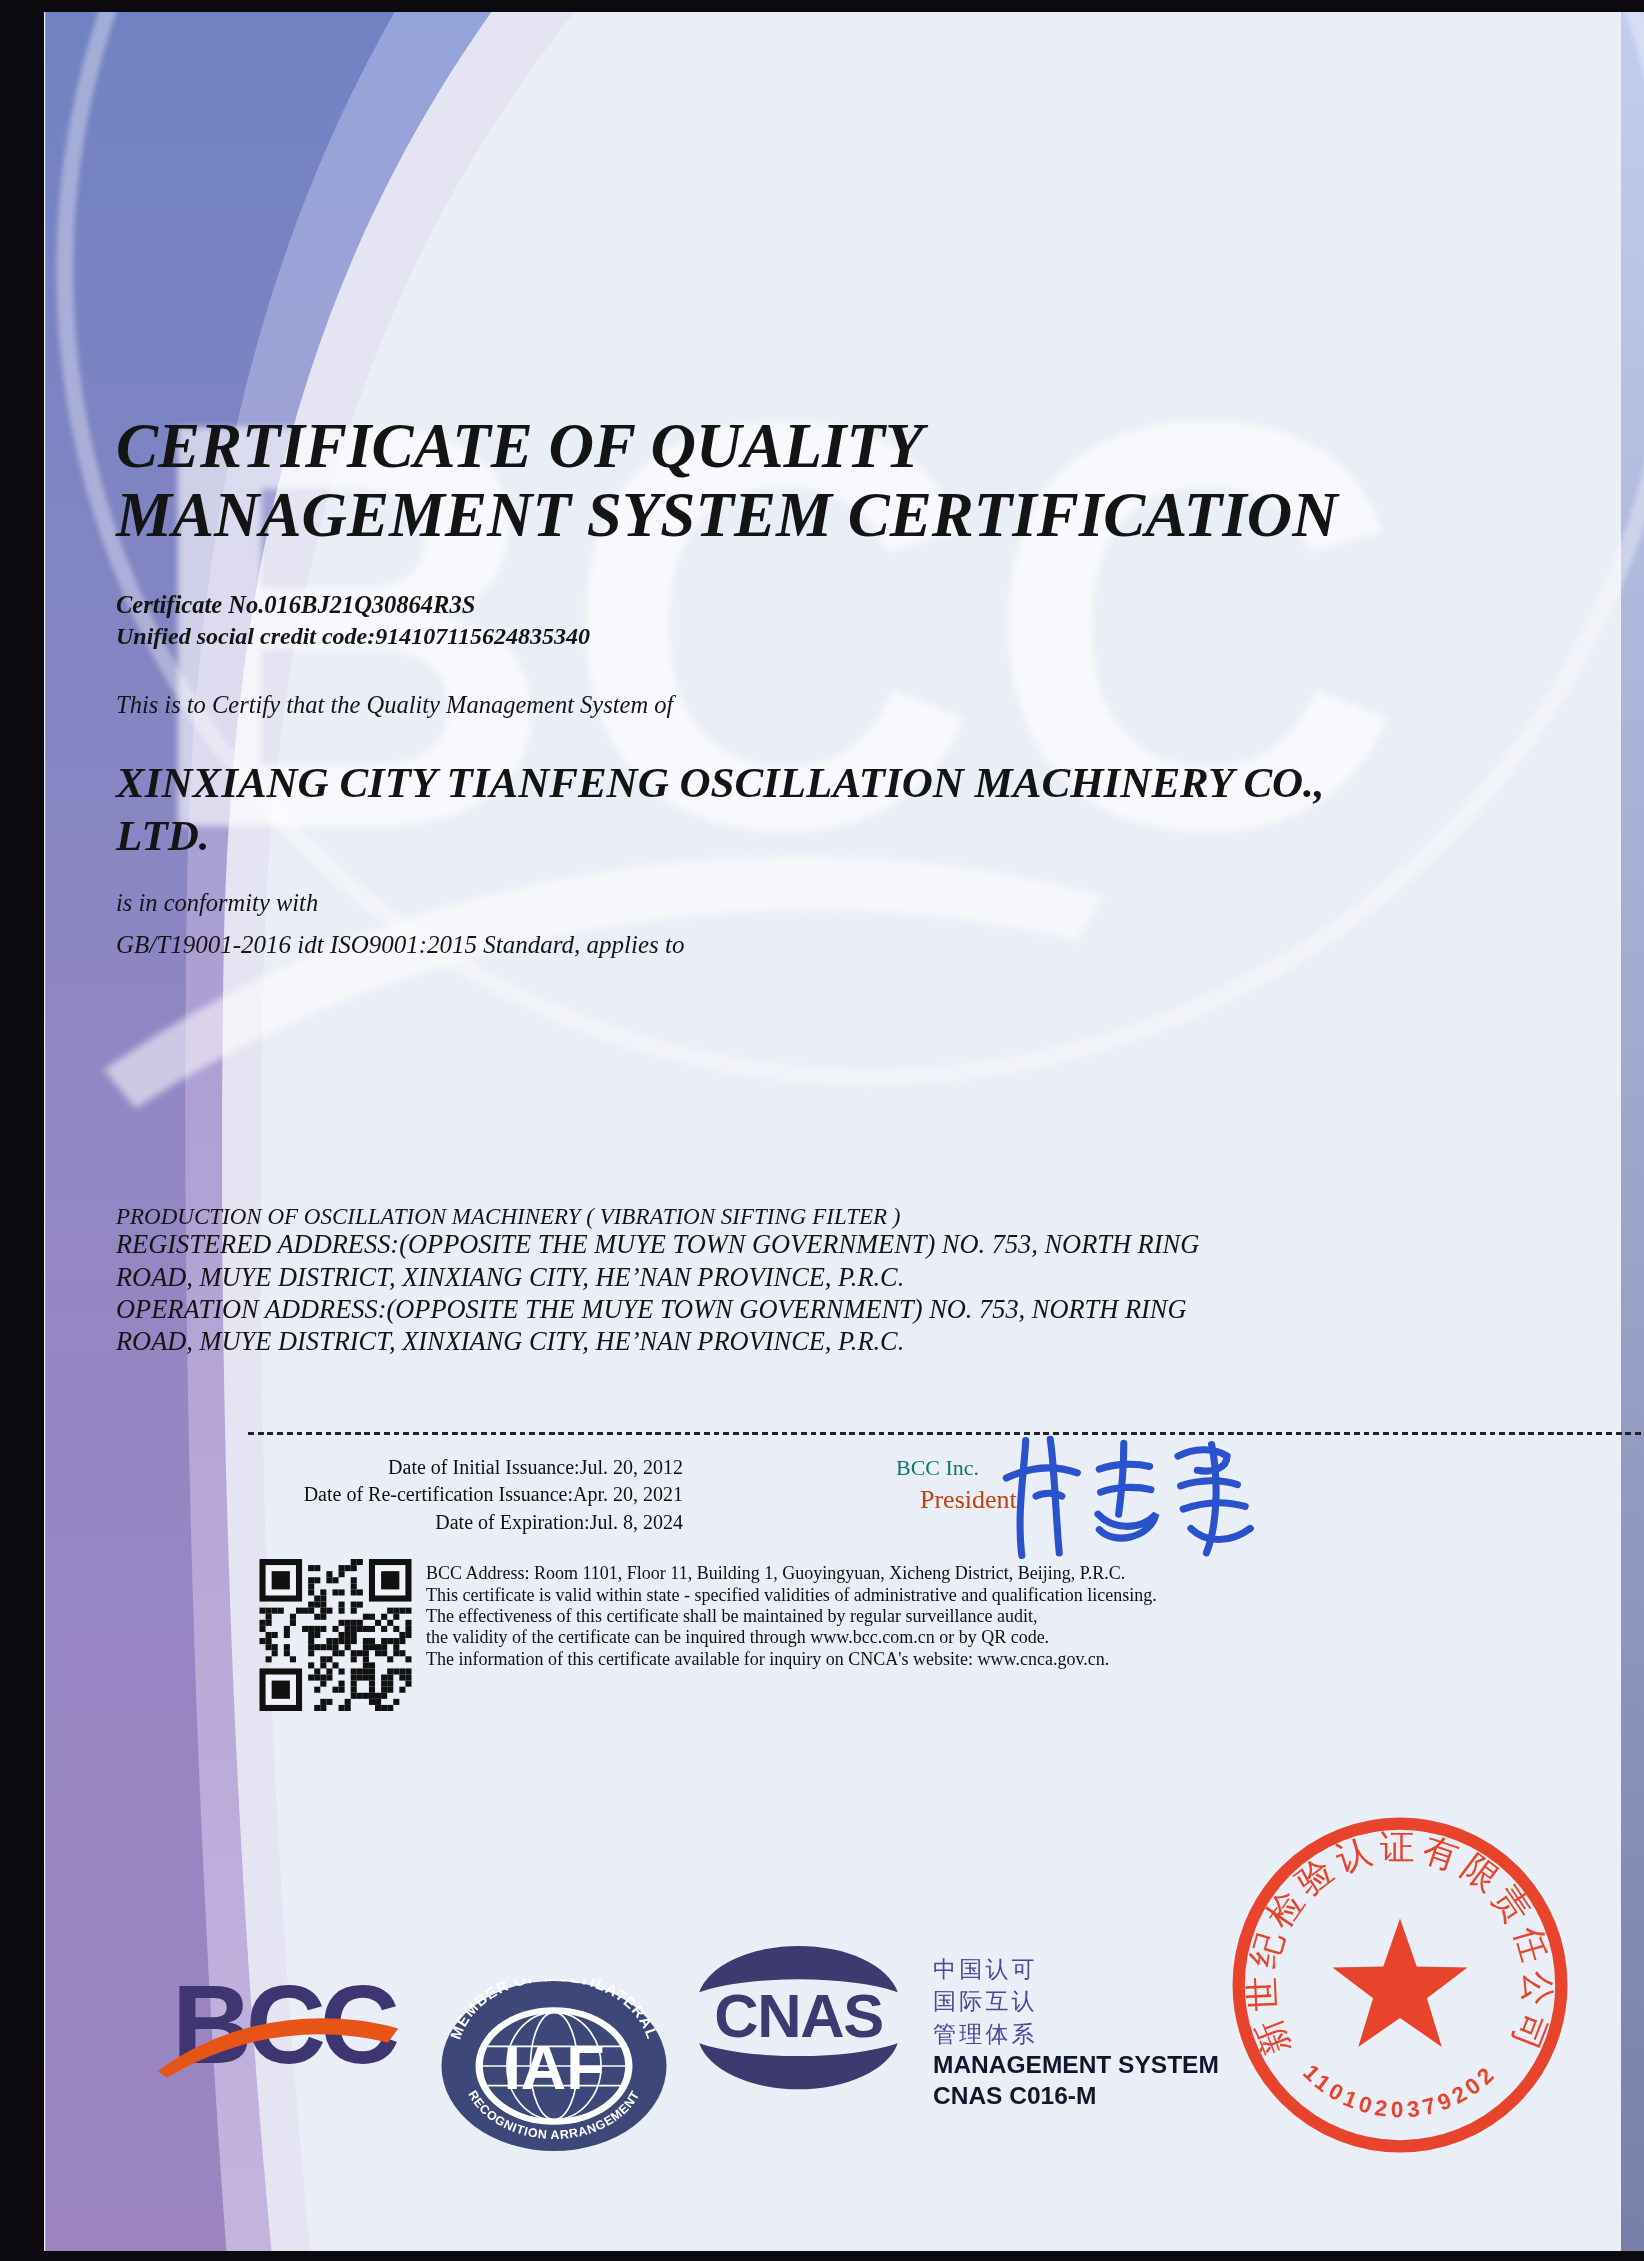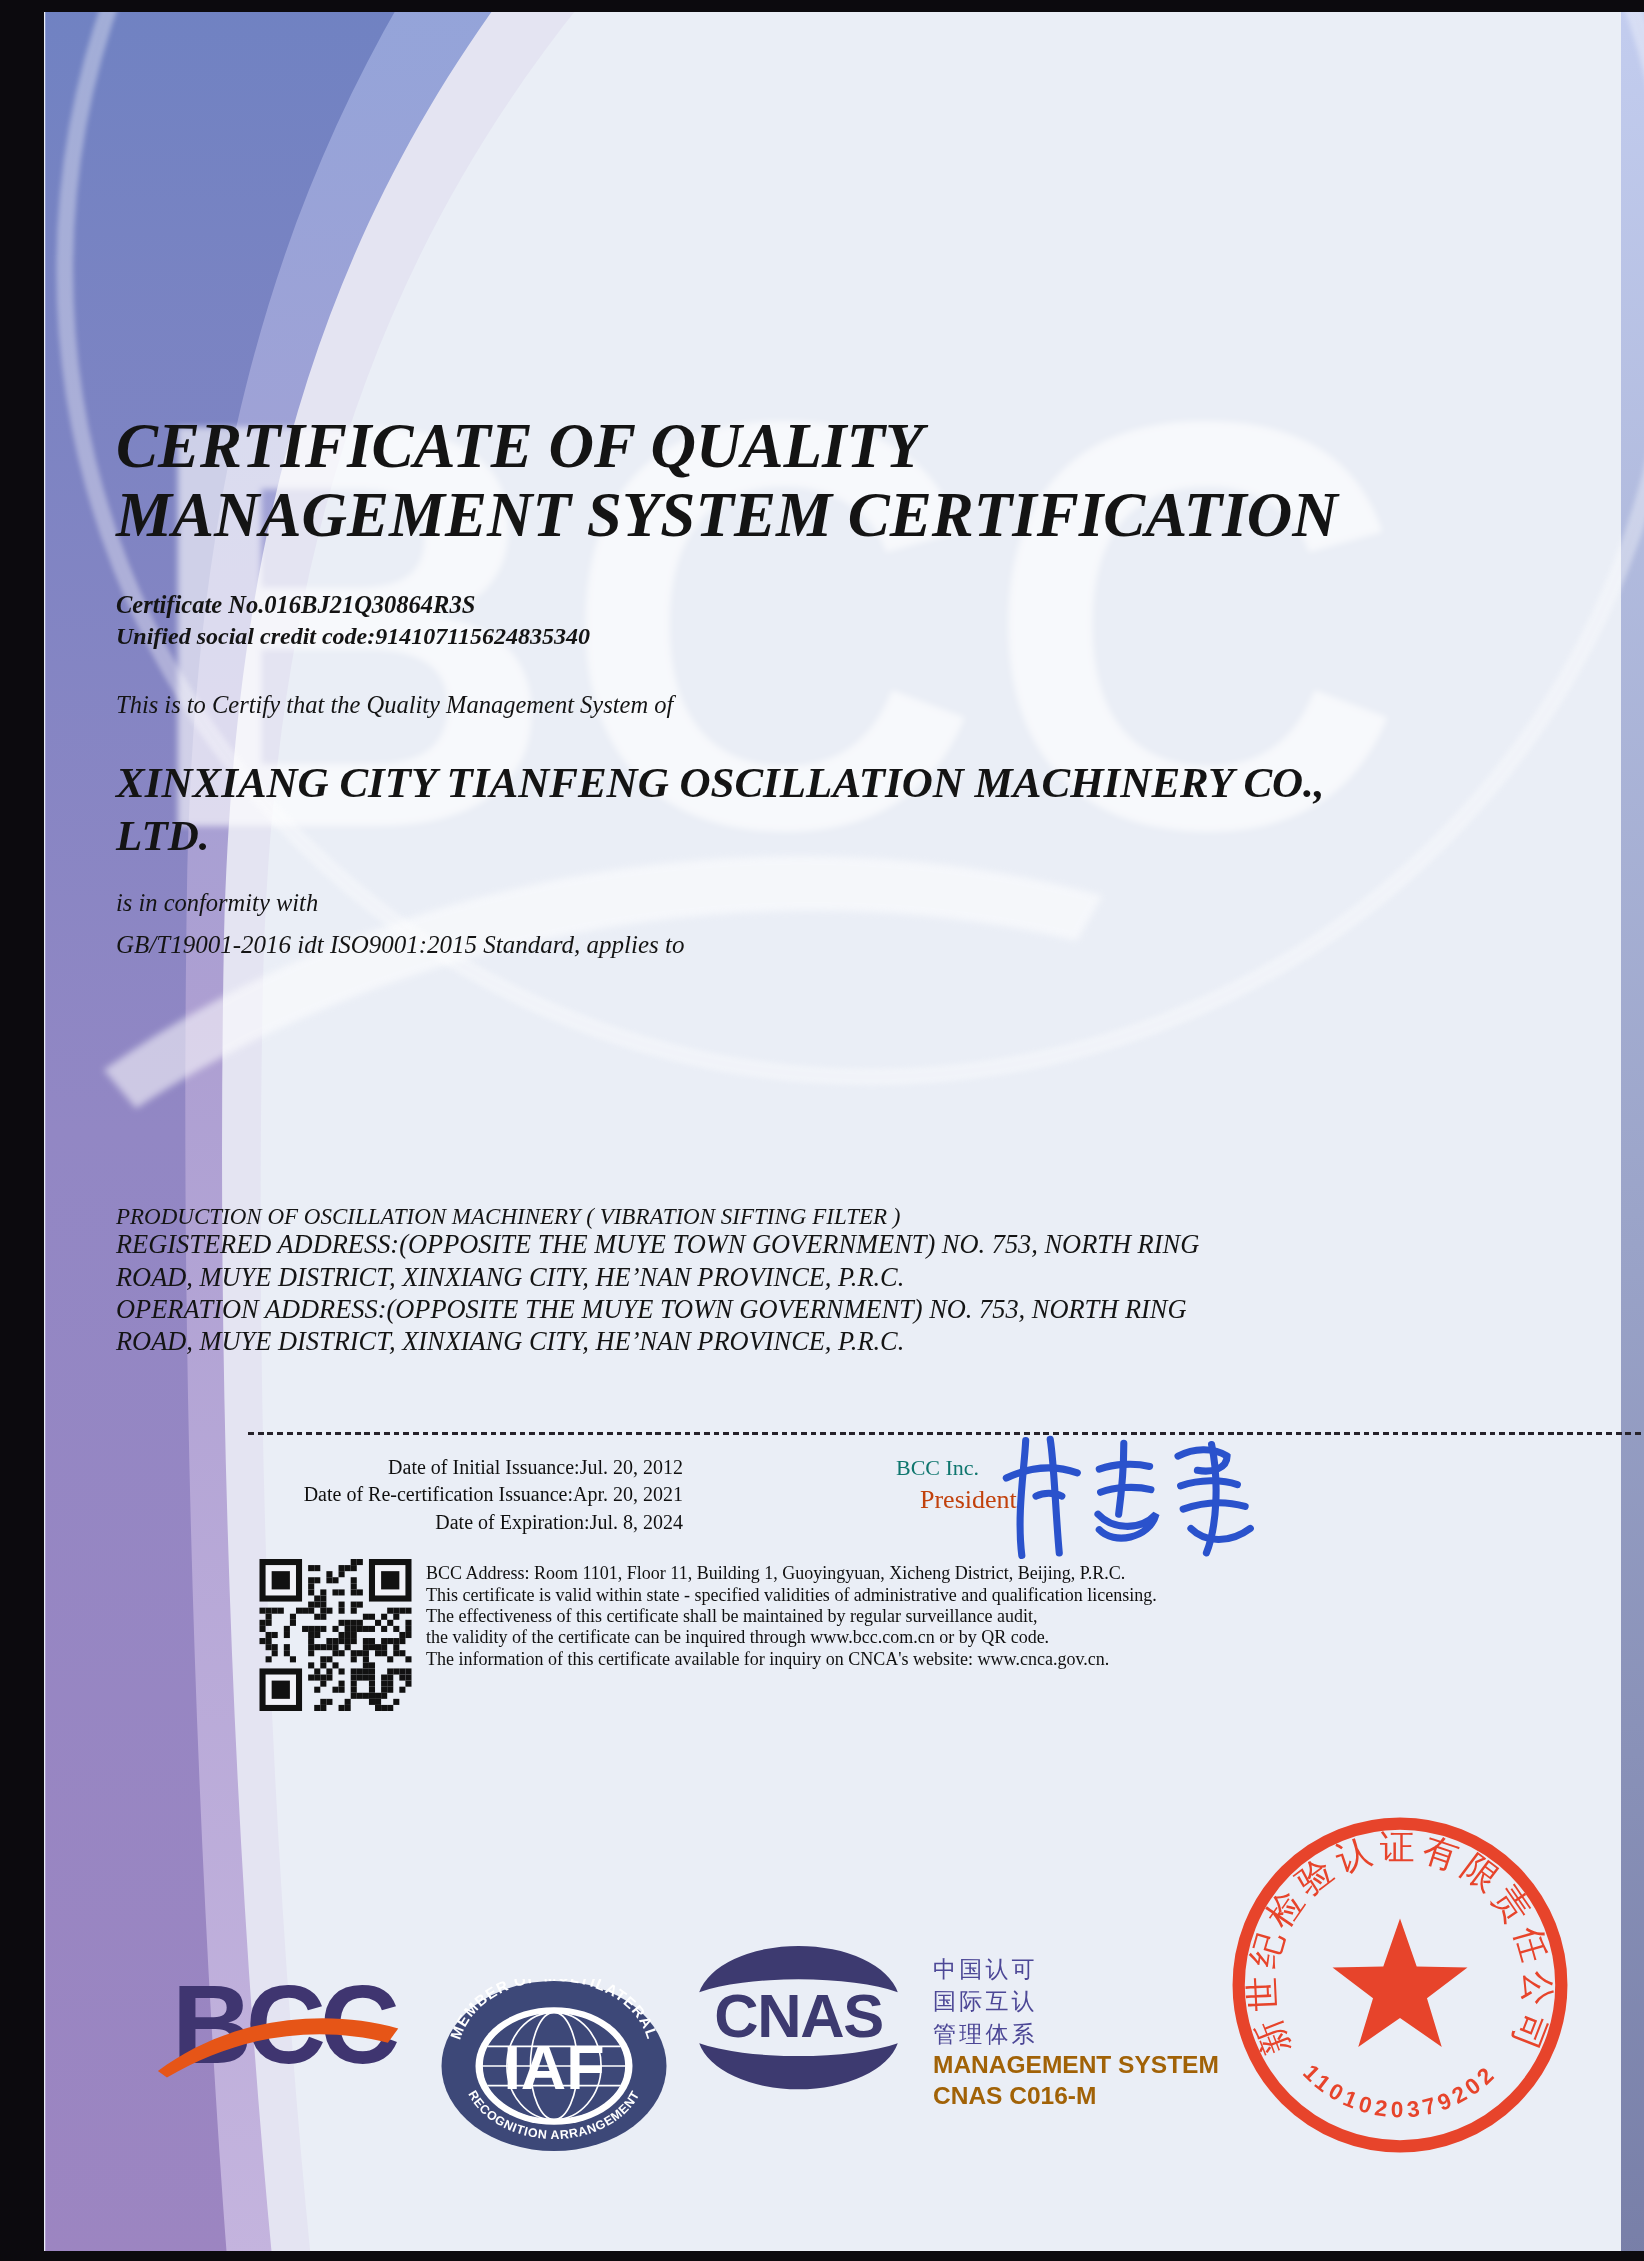--- a/index.html
+++ b/index.html
@@ -11,21 +11,21 @@
   
   svg{display:block;}
   .watermark{position:absolute;left:139px;top:335px;font-family:"Liberation Sans","DejaVu Sans",sans-serif;
              font-weight:bold;font-size:580px;letter-spacing:3.9px;color:rgba(255,255,255,0.62);
              filter:blur(3.2px);line-height:1;user-select:none;}
   .fineprint{position:absolute;left:426px;width:761px;font-size:18px;line-height:21px;color:#101010;text-align:left;white-space:nowrap;}
   .datesline{position:absolute;left:148px;width:535px;text-align:right;font-size:20px;color:#101010;white-space:nowrap;}
   .cnline{position:absolute;left:933px;font-size:23px;letter-spacing:3.2px;color:#4c4796;text-align:left;
           font-family:"Liberation Sans","DejaVu Sans",sans-serif;}
   .enline{position:absolute;left:933px;font-family:"Liberation Sans","DejaVu Sans",sans-serif;
-          font-weight:bold;font-size:24.5px;color:#a16207;text-align:left;white-space:nowrap;}
+          font-weight:bold;font-size:24.5px;color:#0f172a;text-align:left;white-space:nowrap;}
 </style>
 </head>
 <body>
 
 <div class="page">
 
   <svg class="abs" style="left:0;top:0;" width="1645" height="2261" viewBox="0 0 2550 3506">
     <defs>
       <linearGradient id="gMid" x1="0" y1="0" x2="0" y2="1">
         <stop offset="0" stop-color="#94a4d9"></stop>

